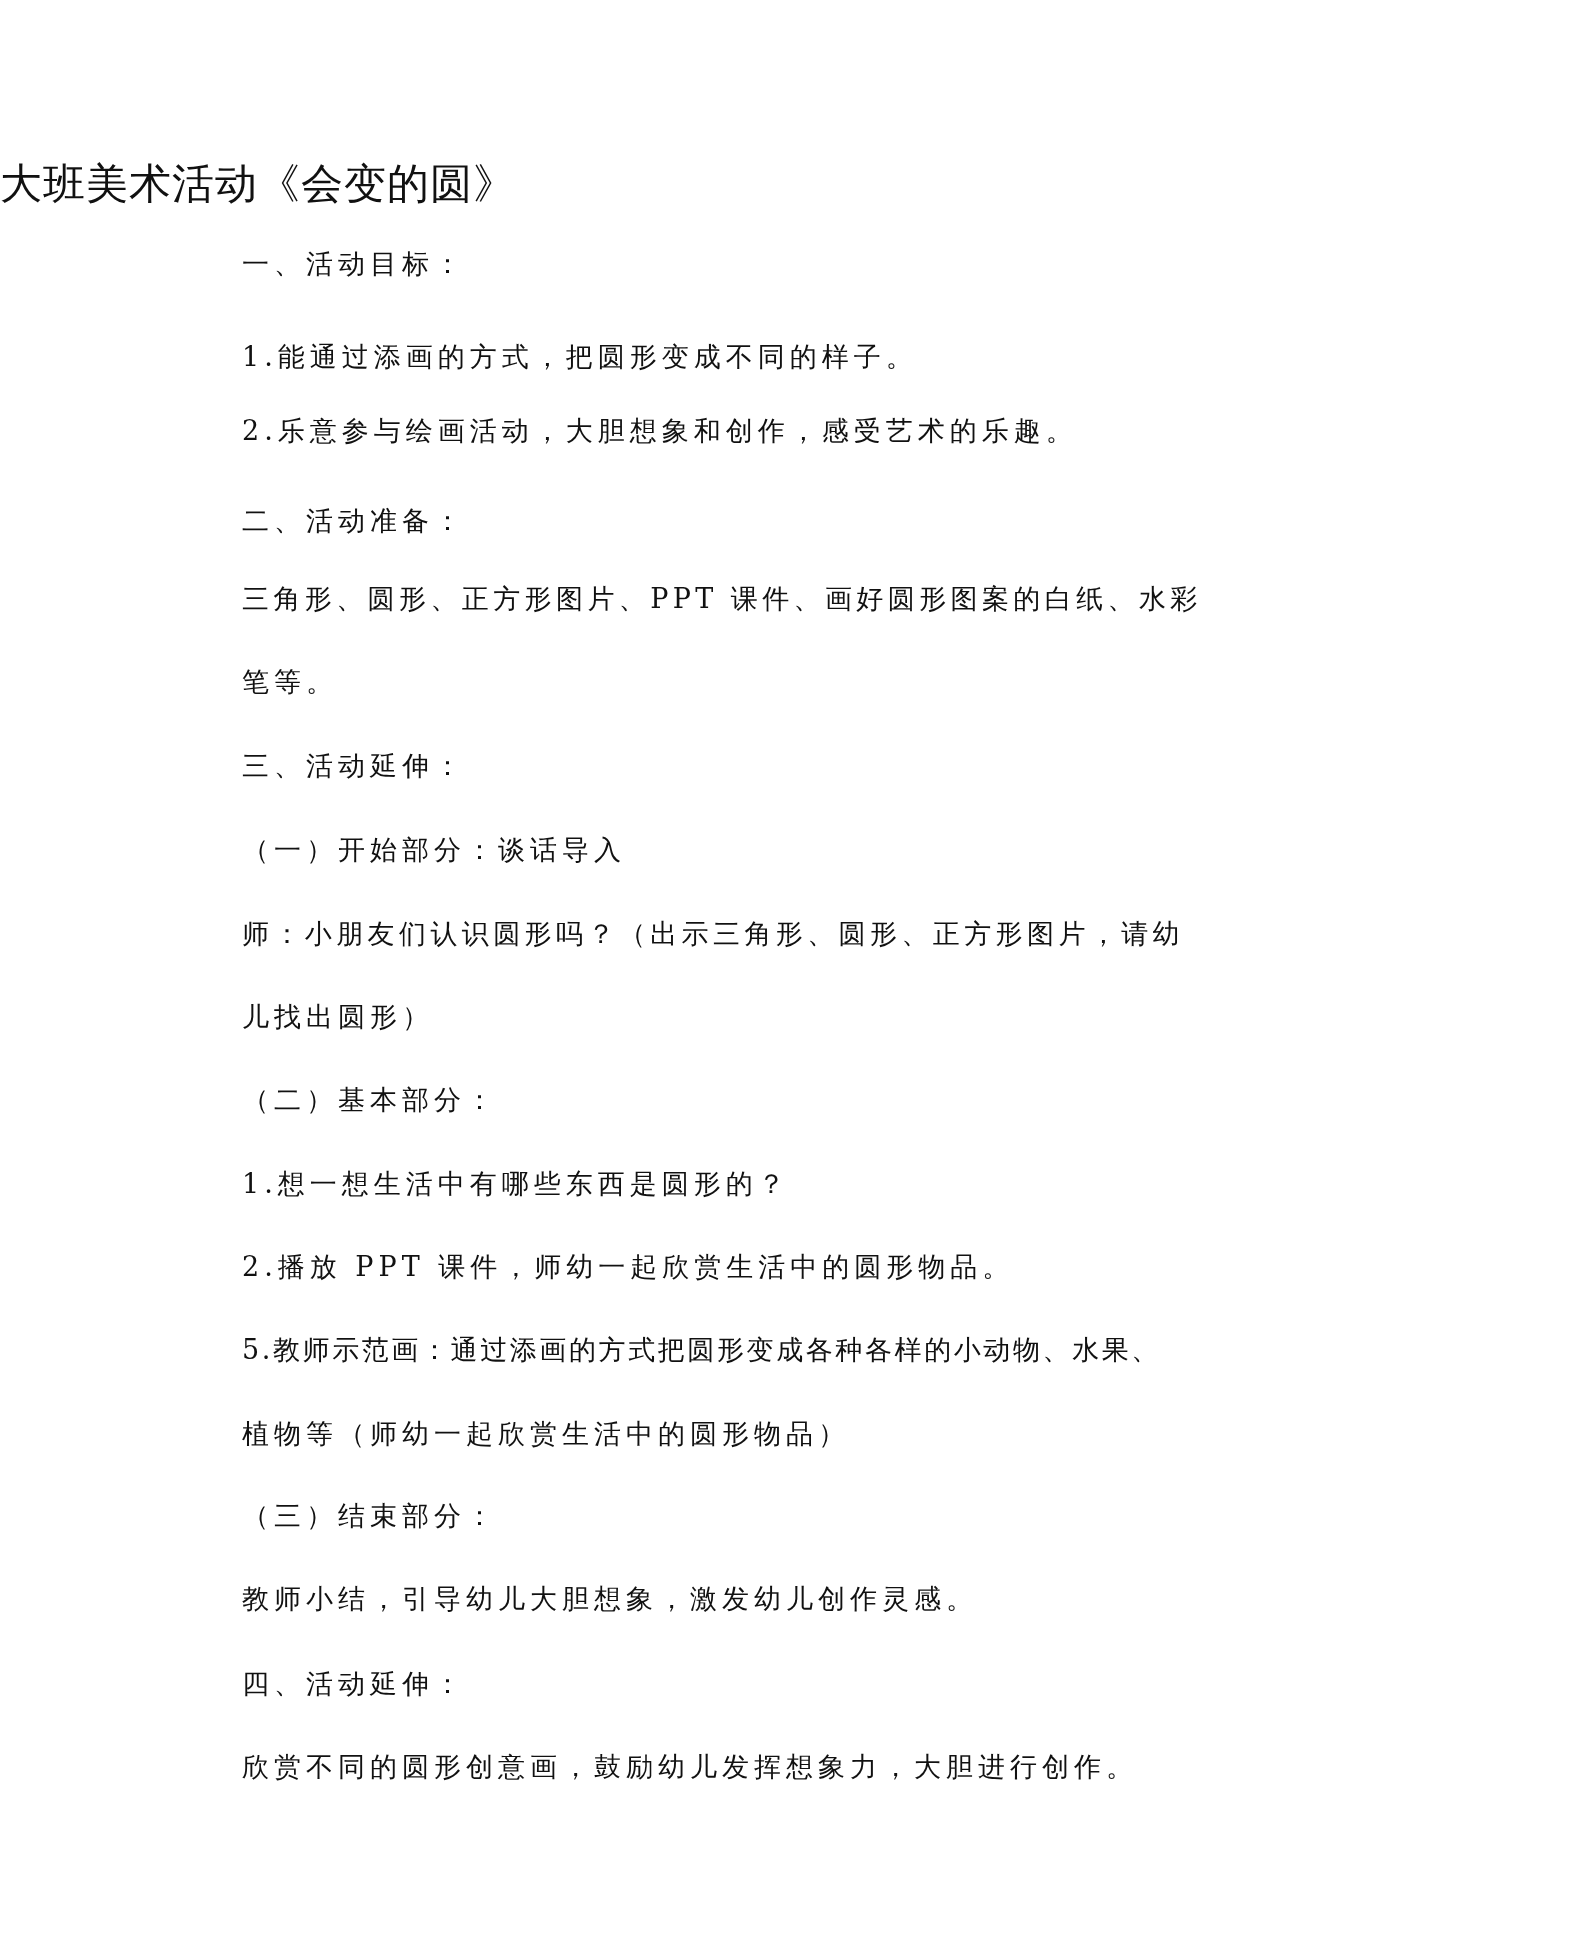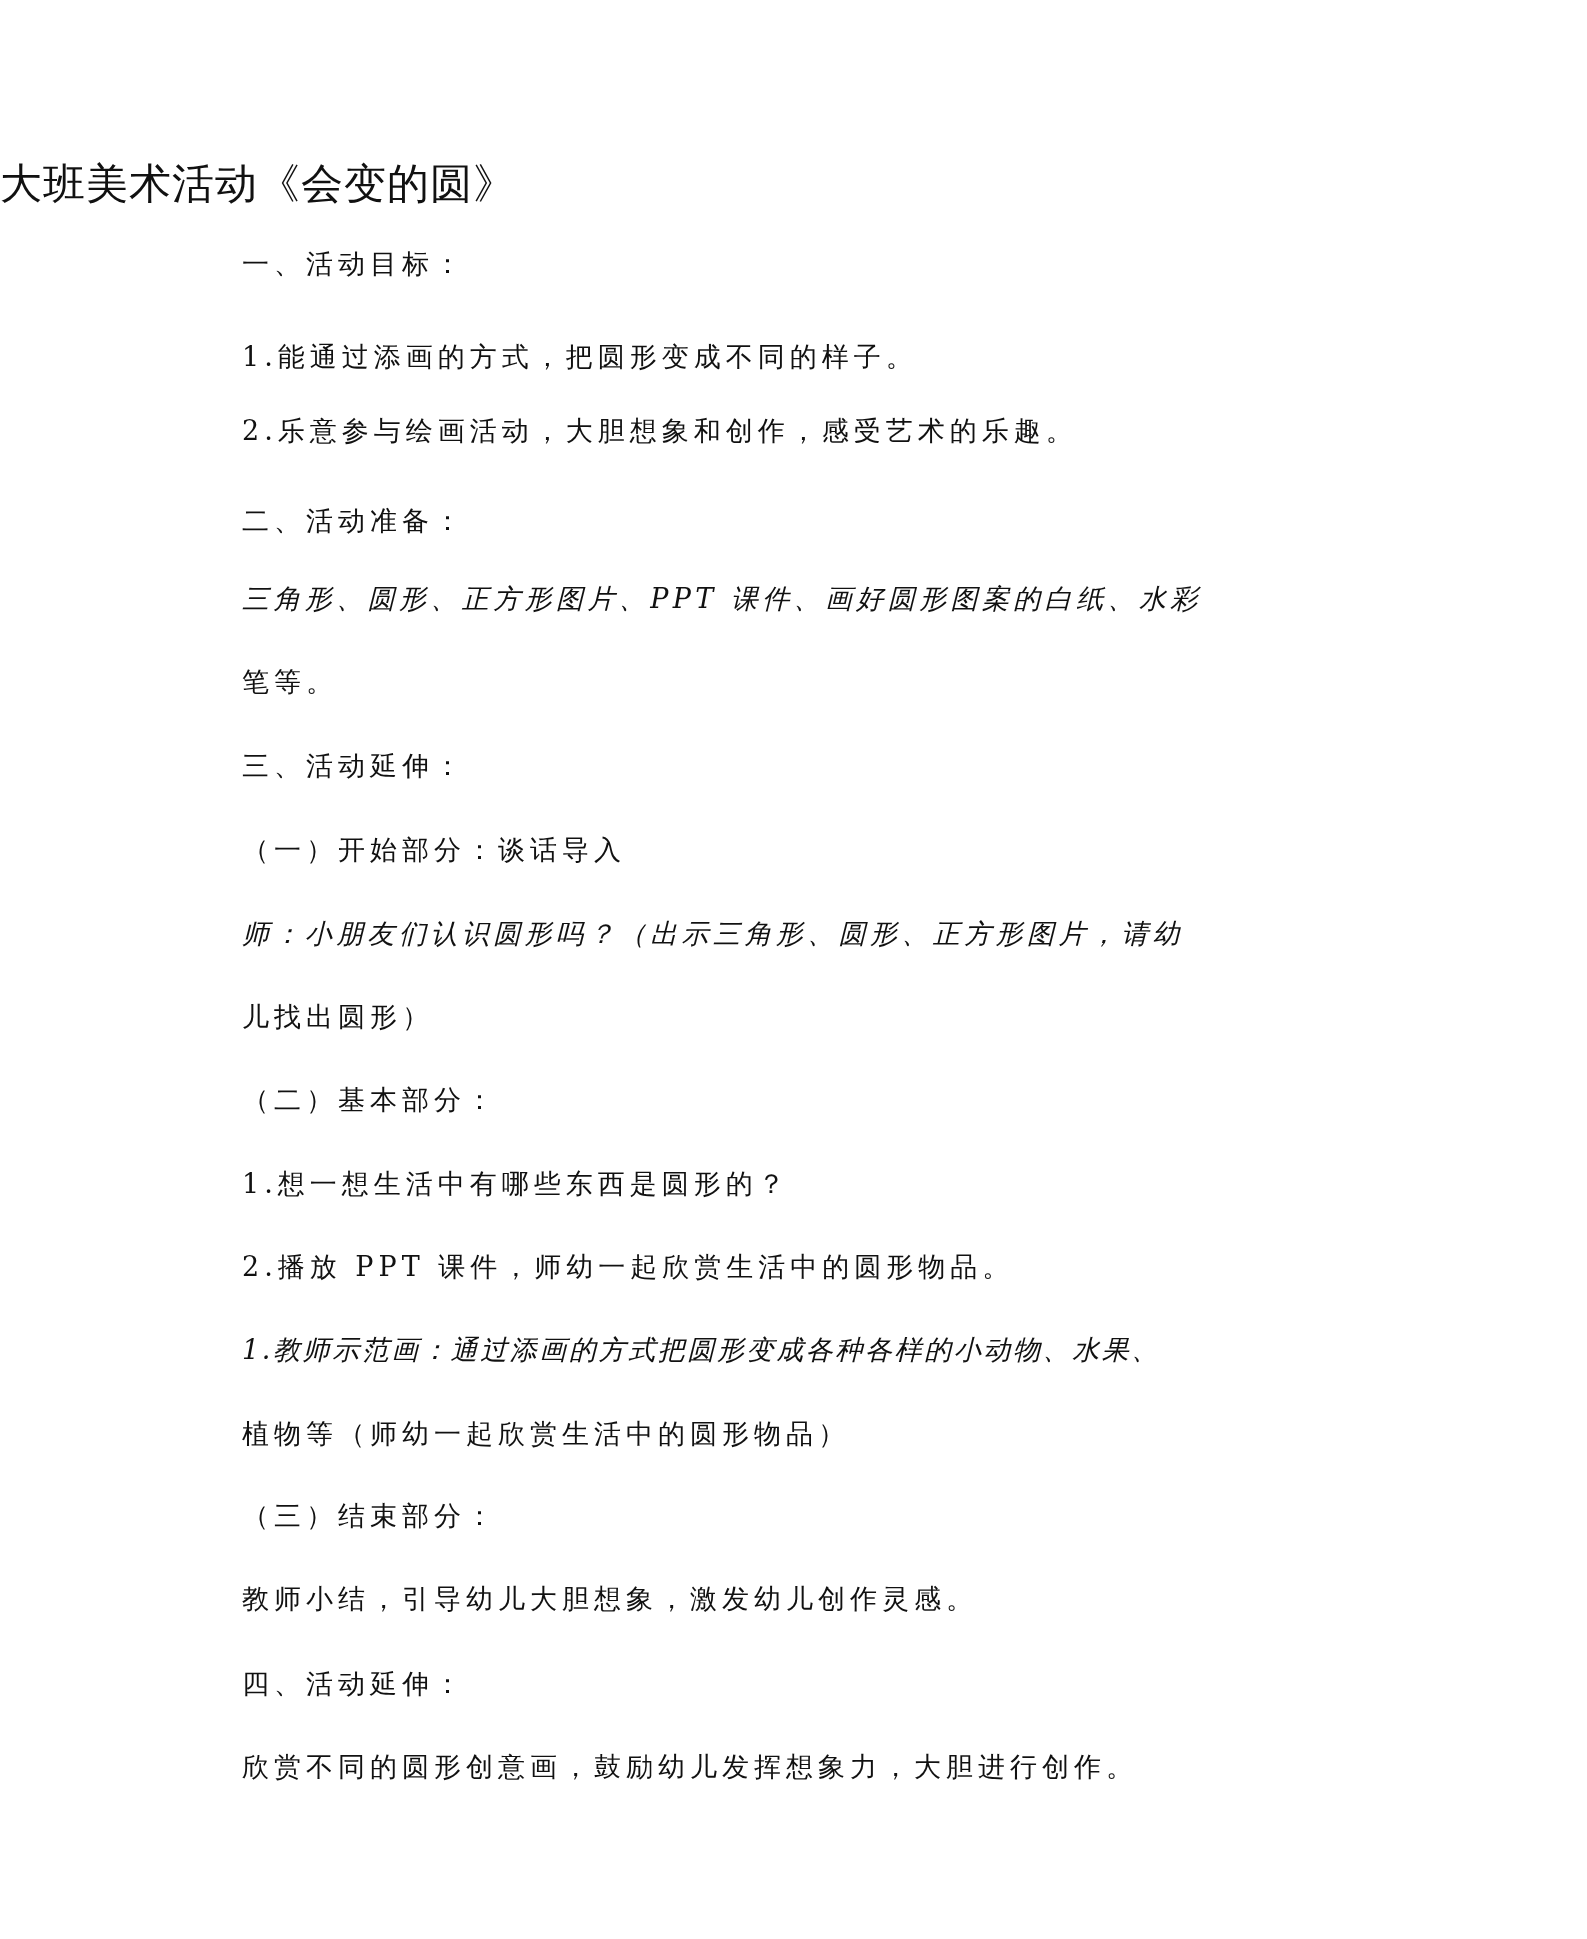--- a/index.html
+++ b/index.html
@@ -2,40 +2,40 @@
 <html><head>
 <meta charset="utf-8">
 <style>
   html, body { margin: 0; padding: 0; background: #ffffff; }
   body { width: 1587px; height: 1939px; position: relative; overflow: hidden;
          font-family: "DejaVu Serif", "Liberation Serif", serif; color: #111111; }
   .title { position: absolute; left: 0; width: 1587px; top: 158px; text-align: left;
            font-size: 42px; line-height: 52px; letter-spacing: 1px; }
   .line { position: absolute; left: 242px; width: 1120px; font-size: 27px; line-height: 40px;
           letter-spacing: 5px; white-space: nowrap; }
-  .line.just { letter-spacing: 4.4px; font-style: italic; }
+  .line.just { letter-spacing: 4.4px; }
 </style>
 </head>
 <body>
 
 <div>
   <div class="title">大班美术活动《会变的圆》</div>
 
   <div class="line" style="top:244px">一、活动目标：</div>
   <div class="line" style="top:337px">1.能通过添画的方式，把圆形变成不同的样子。</div>
   <div class="line" style="top:411px">2.乐意参与绘画活动，大胆想象和创作，感受艺术的乐趣。</div>
   <div class="line" style="top:501px">二、活动准备：</div>
   <div class="line just" style="top:579px">三角形、圆形、正方形图片、PPT 课件、画好圆形图案的白纸、水彩</div>
   <div class="line" style="top:662px">笔等。</div>
   <div class="line" style="top:746px">三、活动延伸：</div>
   <div class="line" style="top:830px">（一）开始部分：谈话导入</div>
   <div class="line just" style="top:914px">师：小朋友们认识圆形吗？（出示三角形、圆形、正方形图片，请幼</div>
   <div class="line" style="top:997px">儿找出圆形）</div>
   <div class="line" style="top:1080px">（二）基本部分：</div>
   <div class="line" style="top:1164px">1.想一想生活中有哪些东西是圆形的？</div>
   <div class="line" style="top:1247px">2.播放 PPT 课件，师幼一起欣赏生活中的圆形物品。</div>
-  <div class="line just" style="top:1330px; letter-spacing:2.6px">1.教师示范画：通过添画的方式把圆形变成各种各样的小动物、水果、</div>
+  <div class="line just" style="top:1330px; letter-spacing:2.6px">5.教师示范画：通过添画的方式把圆形变成各种各样的小动物、水果、</div>
   <div class="line" style="top:1414px">植物等（师幼一起欣赏生活中的圆形物品）</div>
   <div class="line" style="top:1496px">（三）结束部分：</div>
   <div class="line" style="top:1579px">教师小结，引导幼儿大胆想象，激发幼儿创作灵感。</div>
   <div class="line" style="top:1664px">四、活动延伸：</div>
   <div class="line" style="top:1747px">欣赏不同的圆形创意画，鼓励幼儿发挥想象力，大胆进行创作。</div>
 </div>
 
 </body></html>

